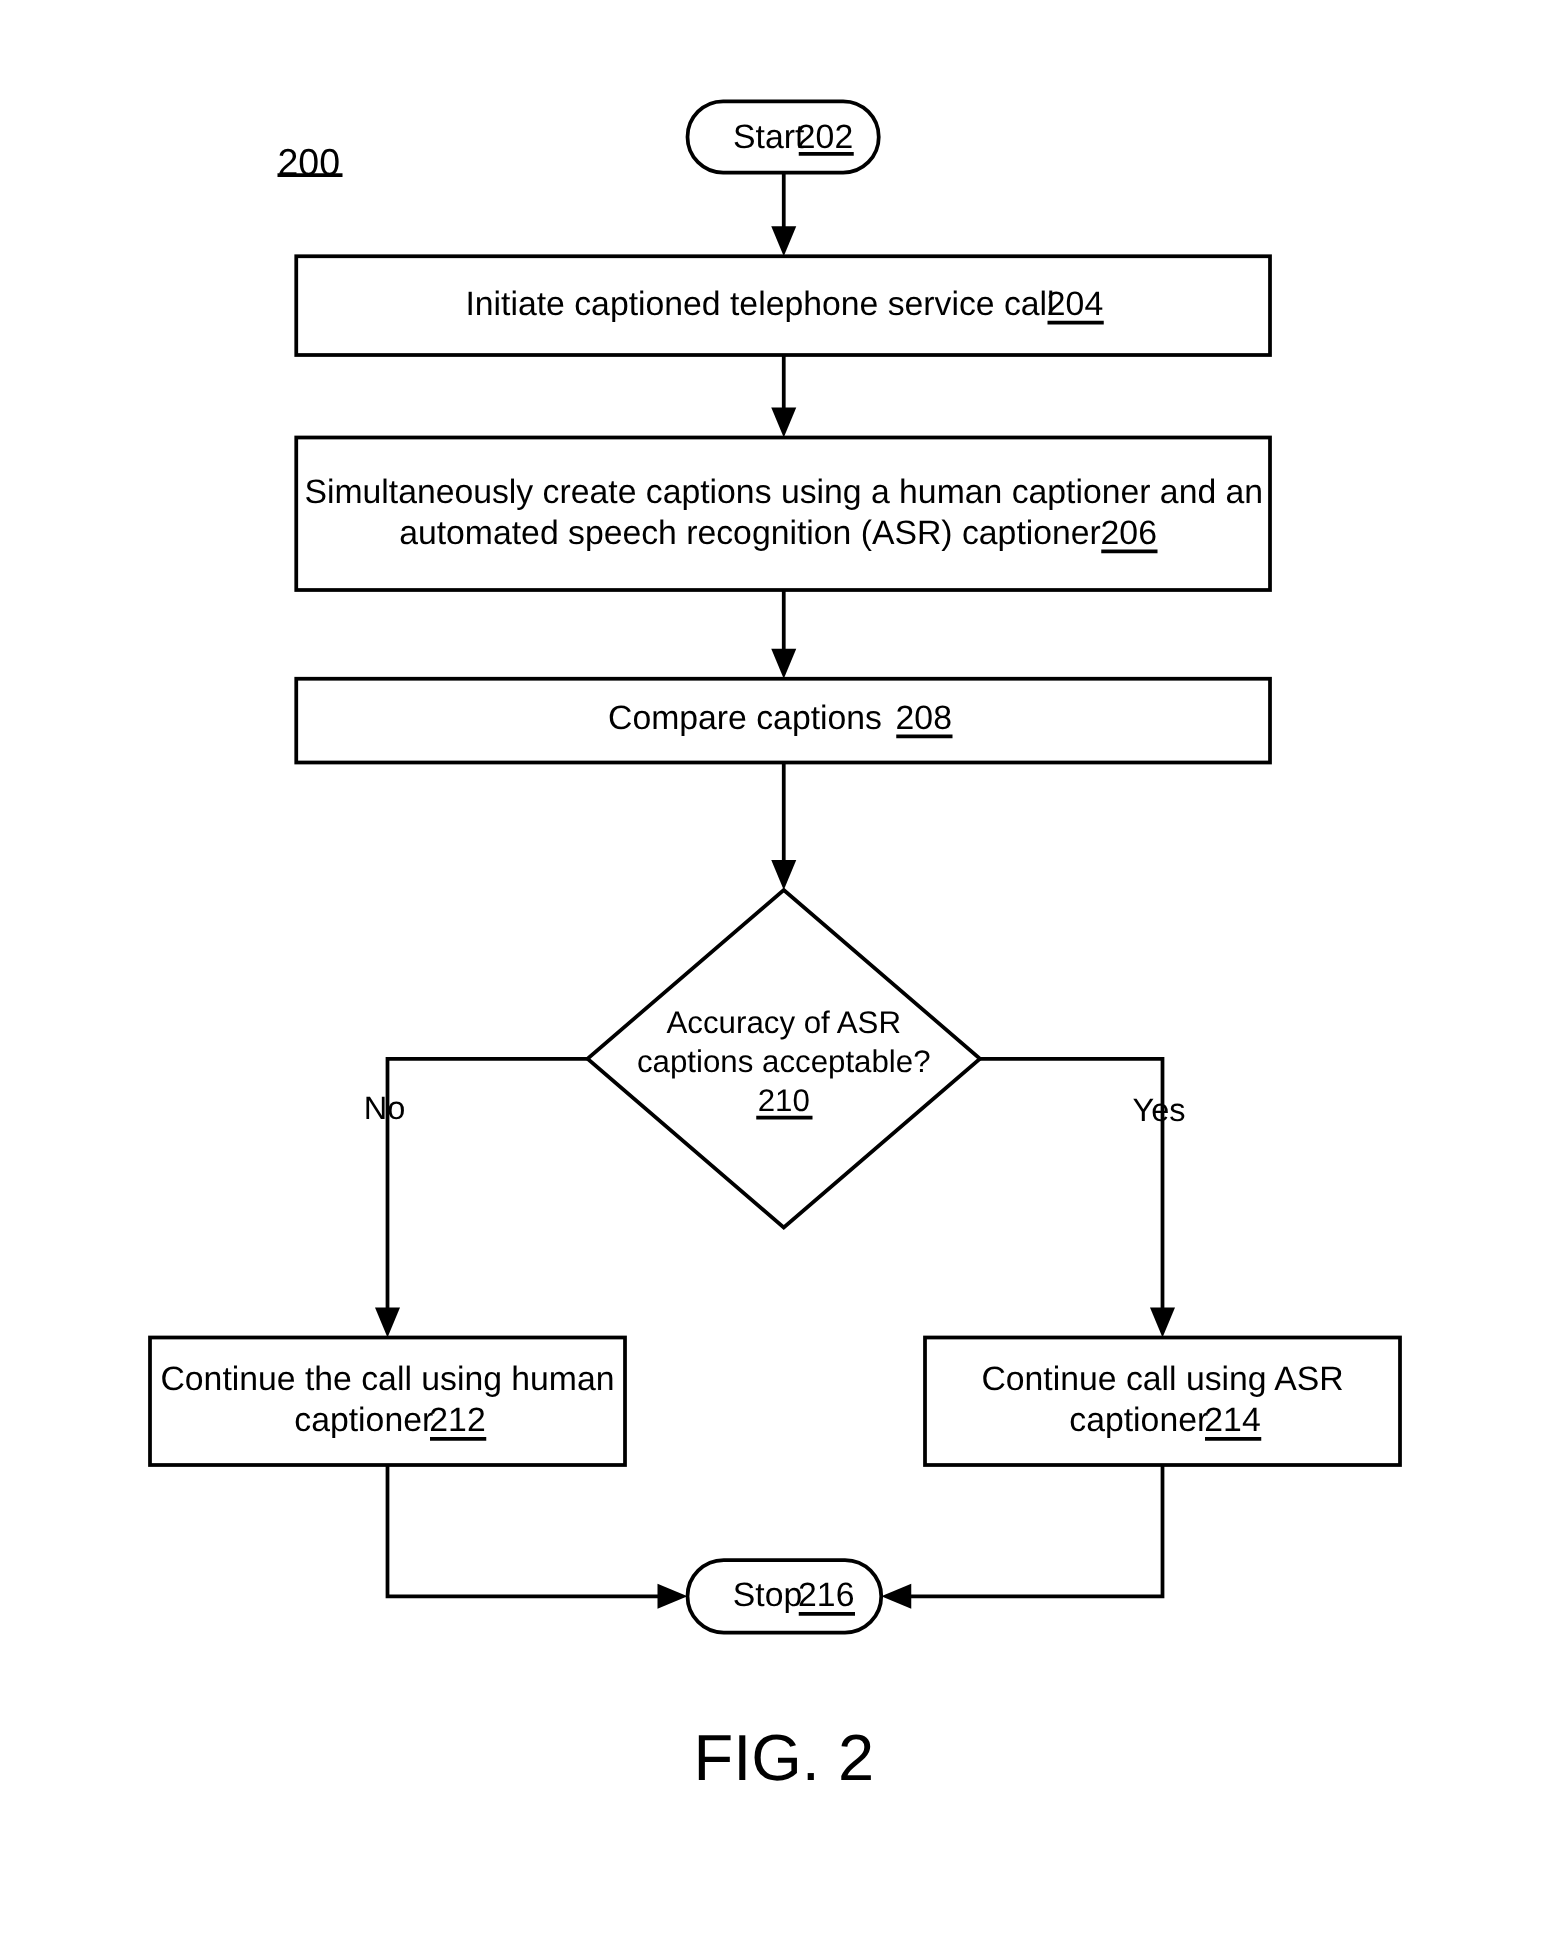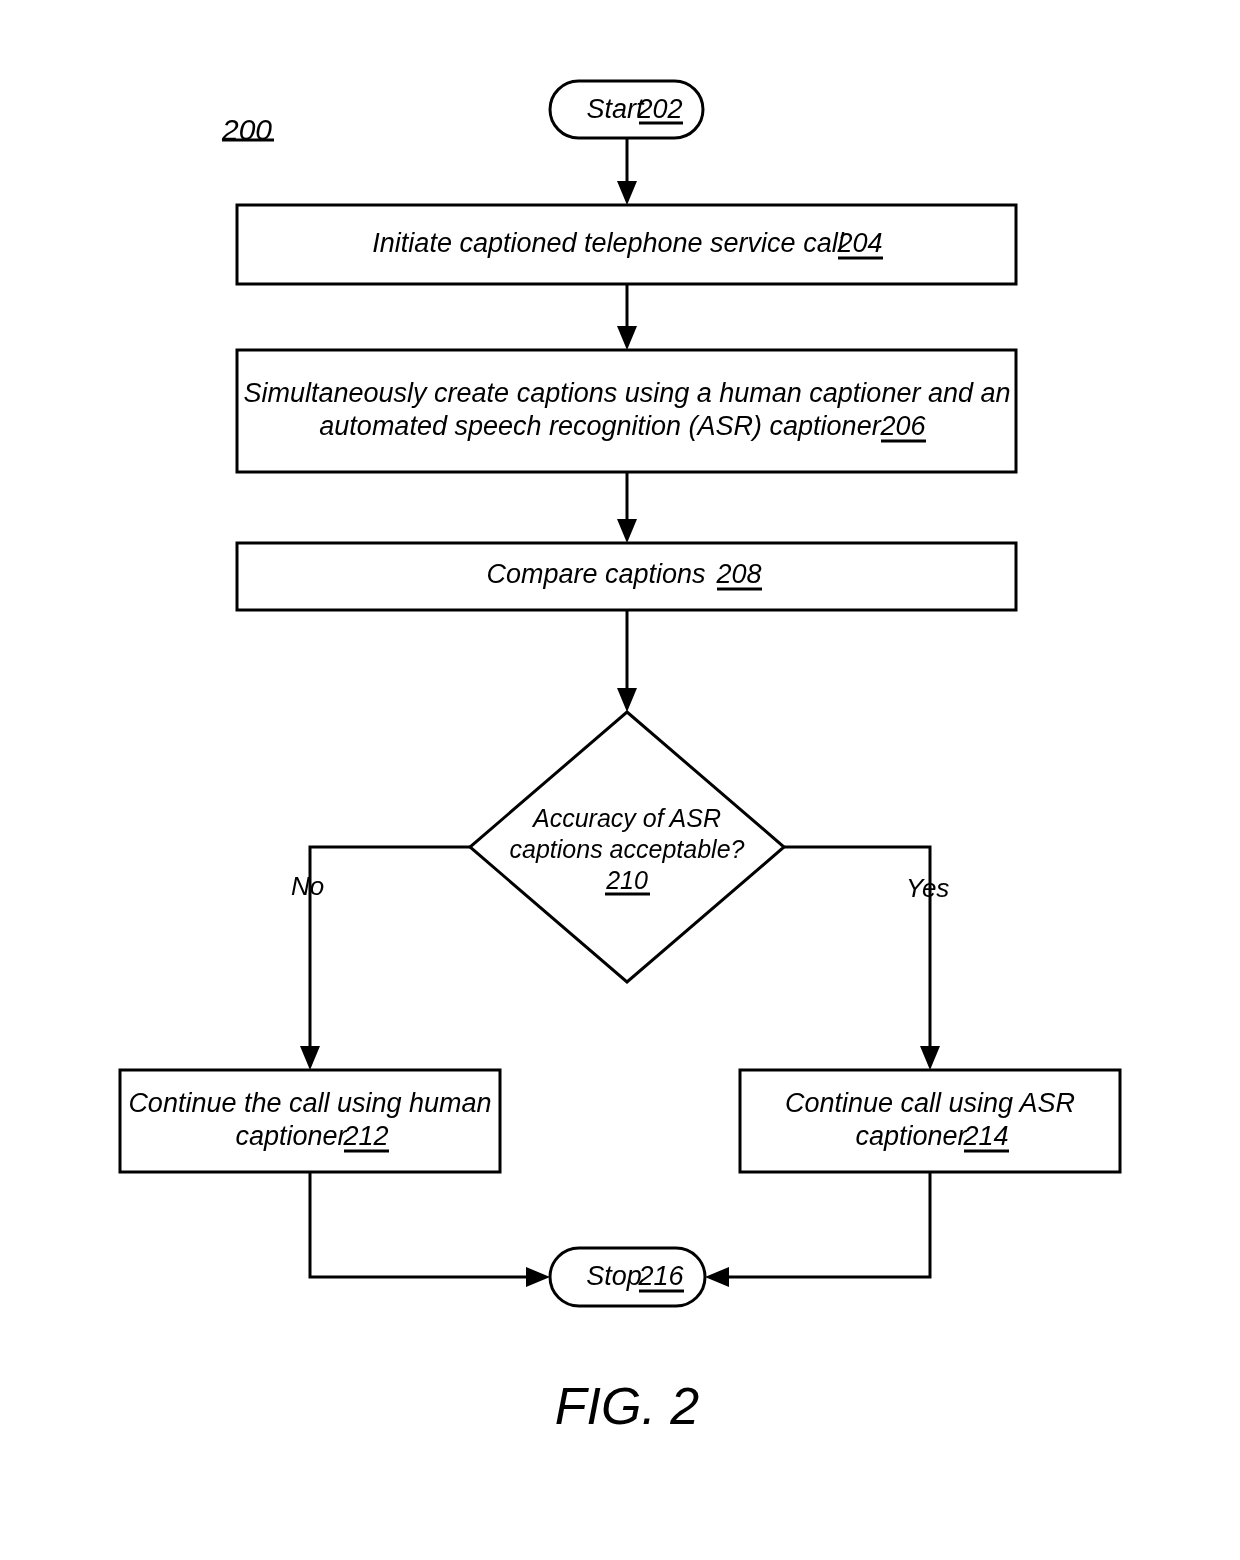--- a/index.html
+++ b/index.html
@@ -11,21 +11,20 @@
   body {
     font-family: "Liberation Sans", sans-serif;
     color: #000000;
   }
   #page {
     position: relative;
     width: 1240px;
     height: 1560px;
     background: #ffffff;
     overflow: hidden;
-    font-style: italic;
   }
   #diagram-svg {
     position: absolute;
     left: 0;
     top: 0;
     width: 1240px;
     height: 1560px;
   }
   .node-shape {
     fill: #ffffff;

